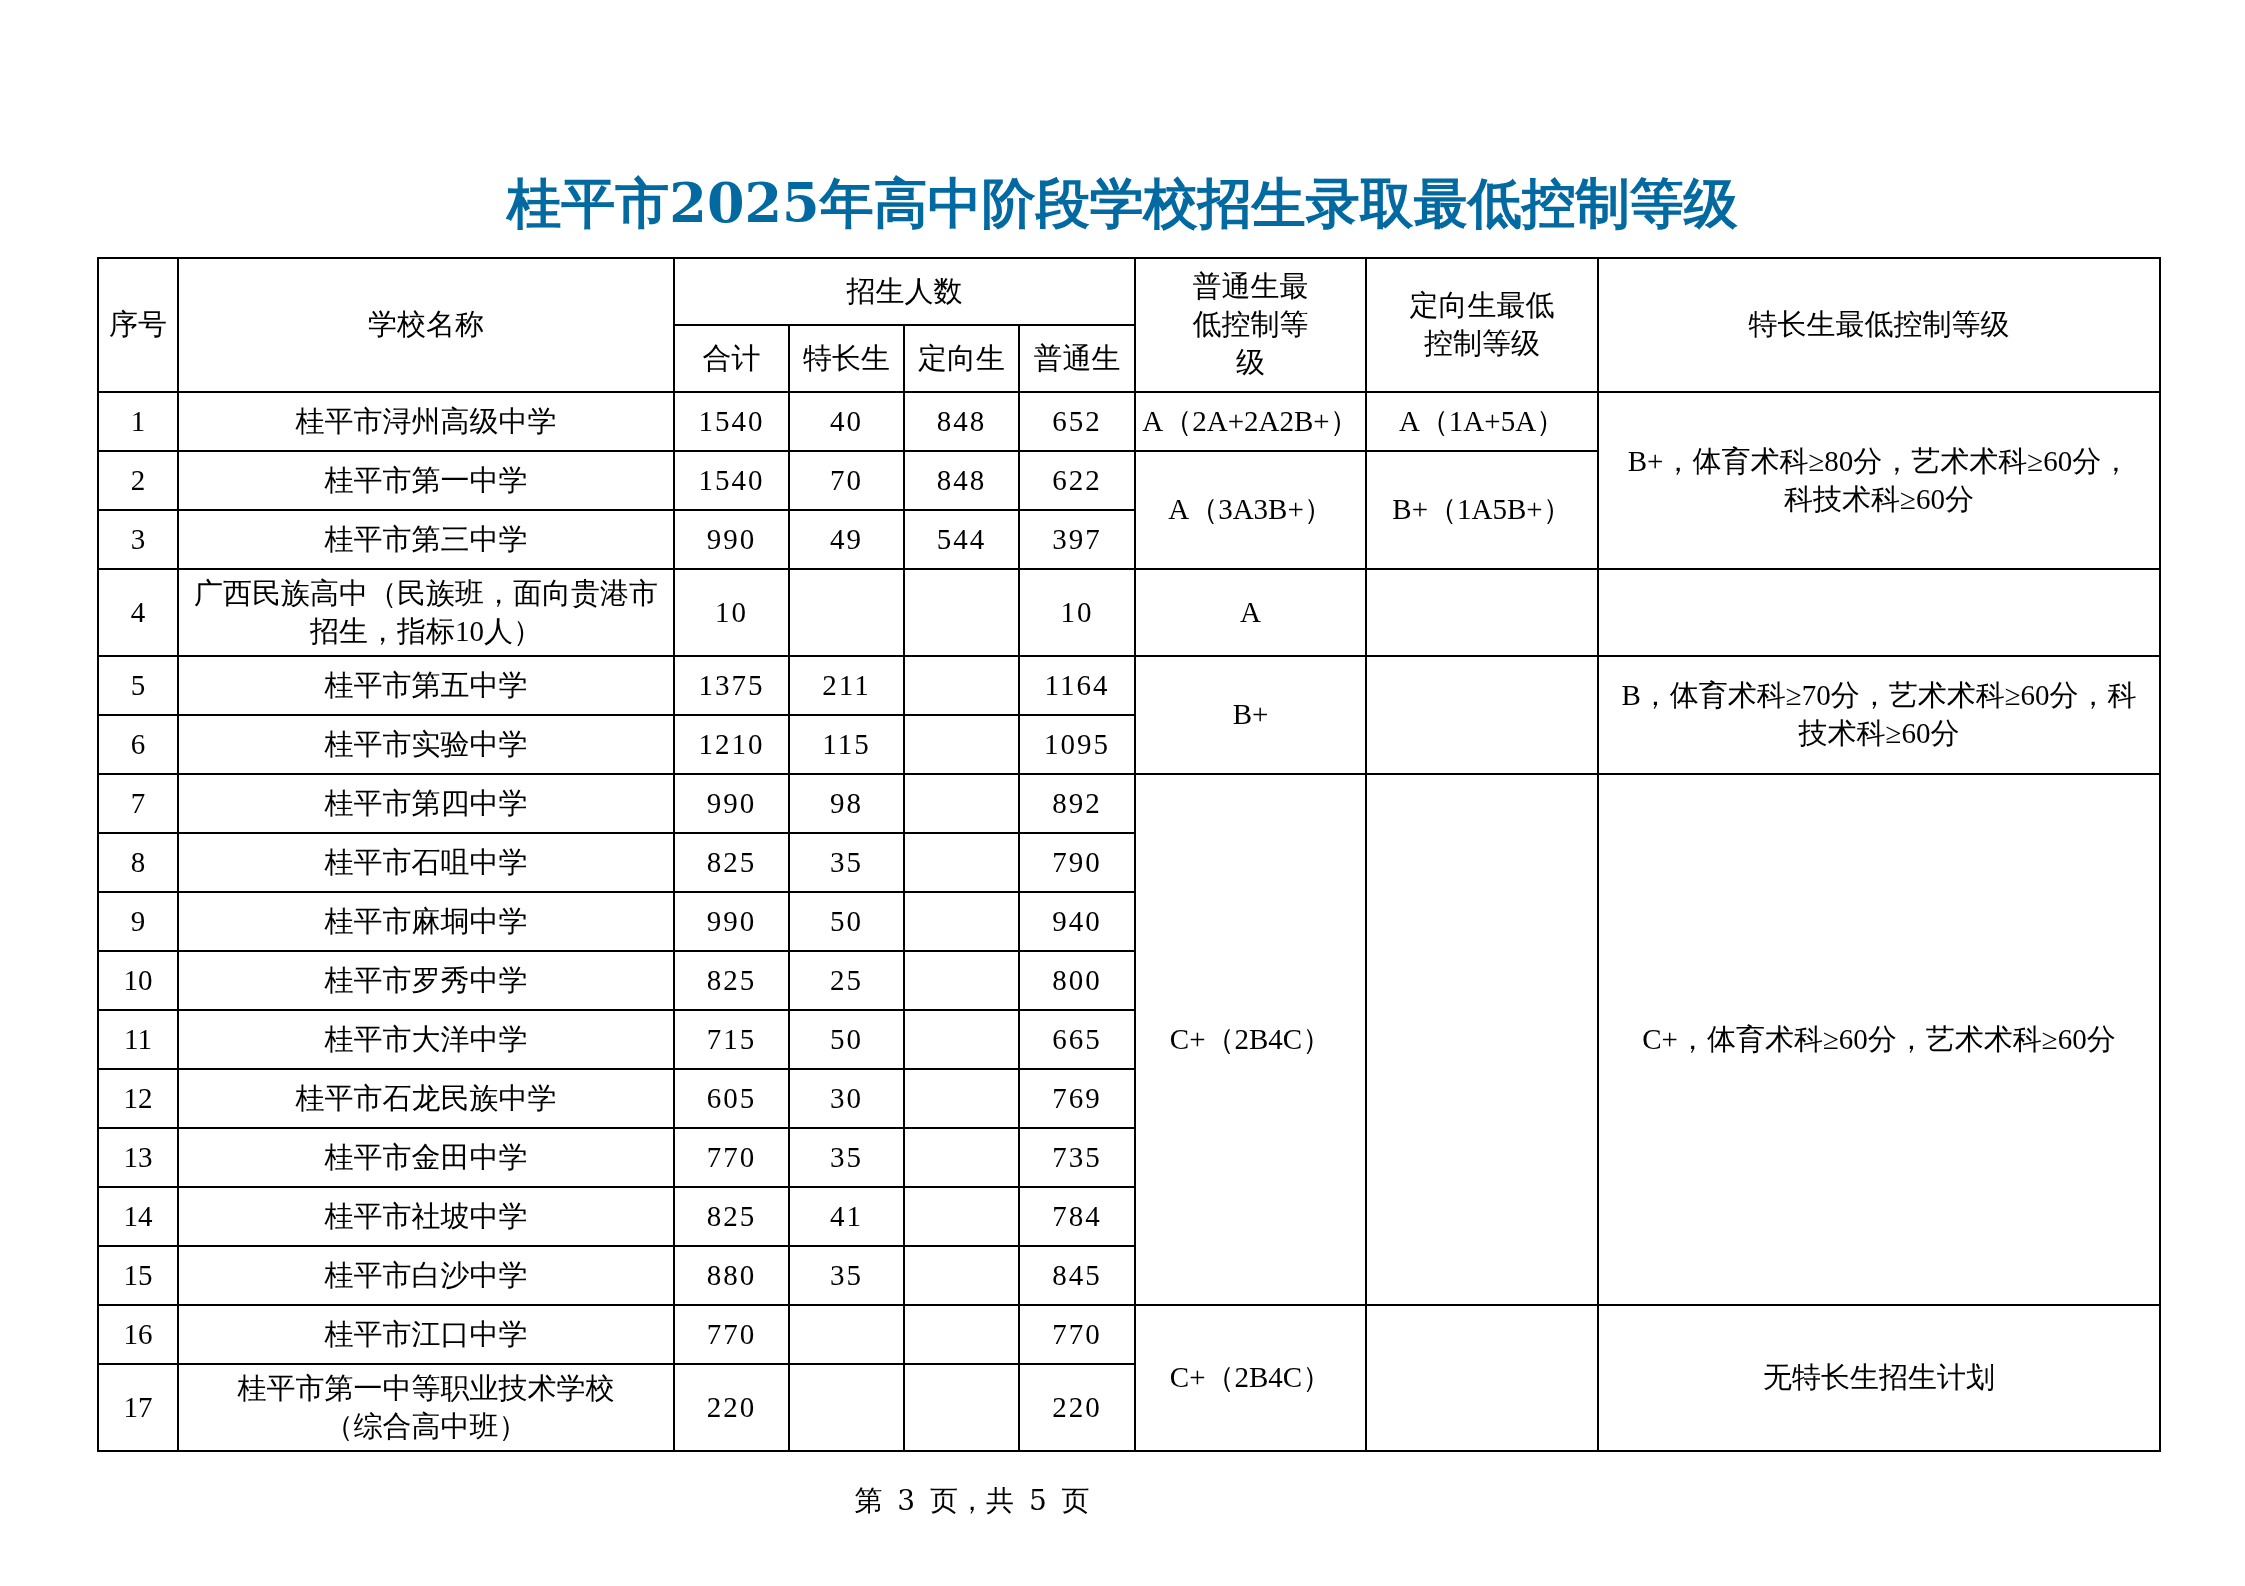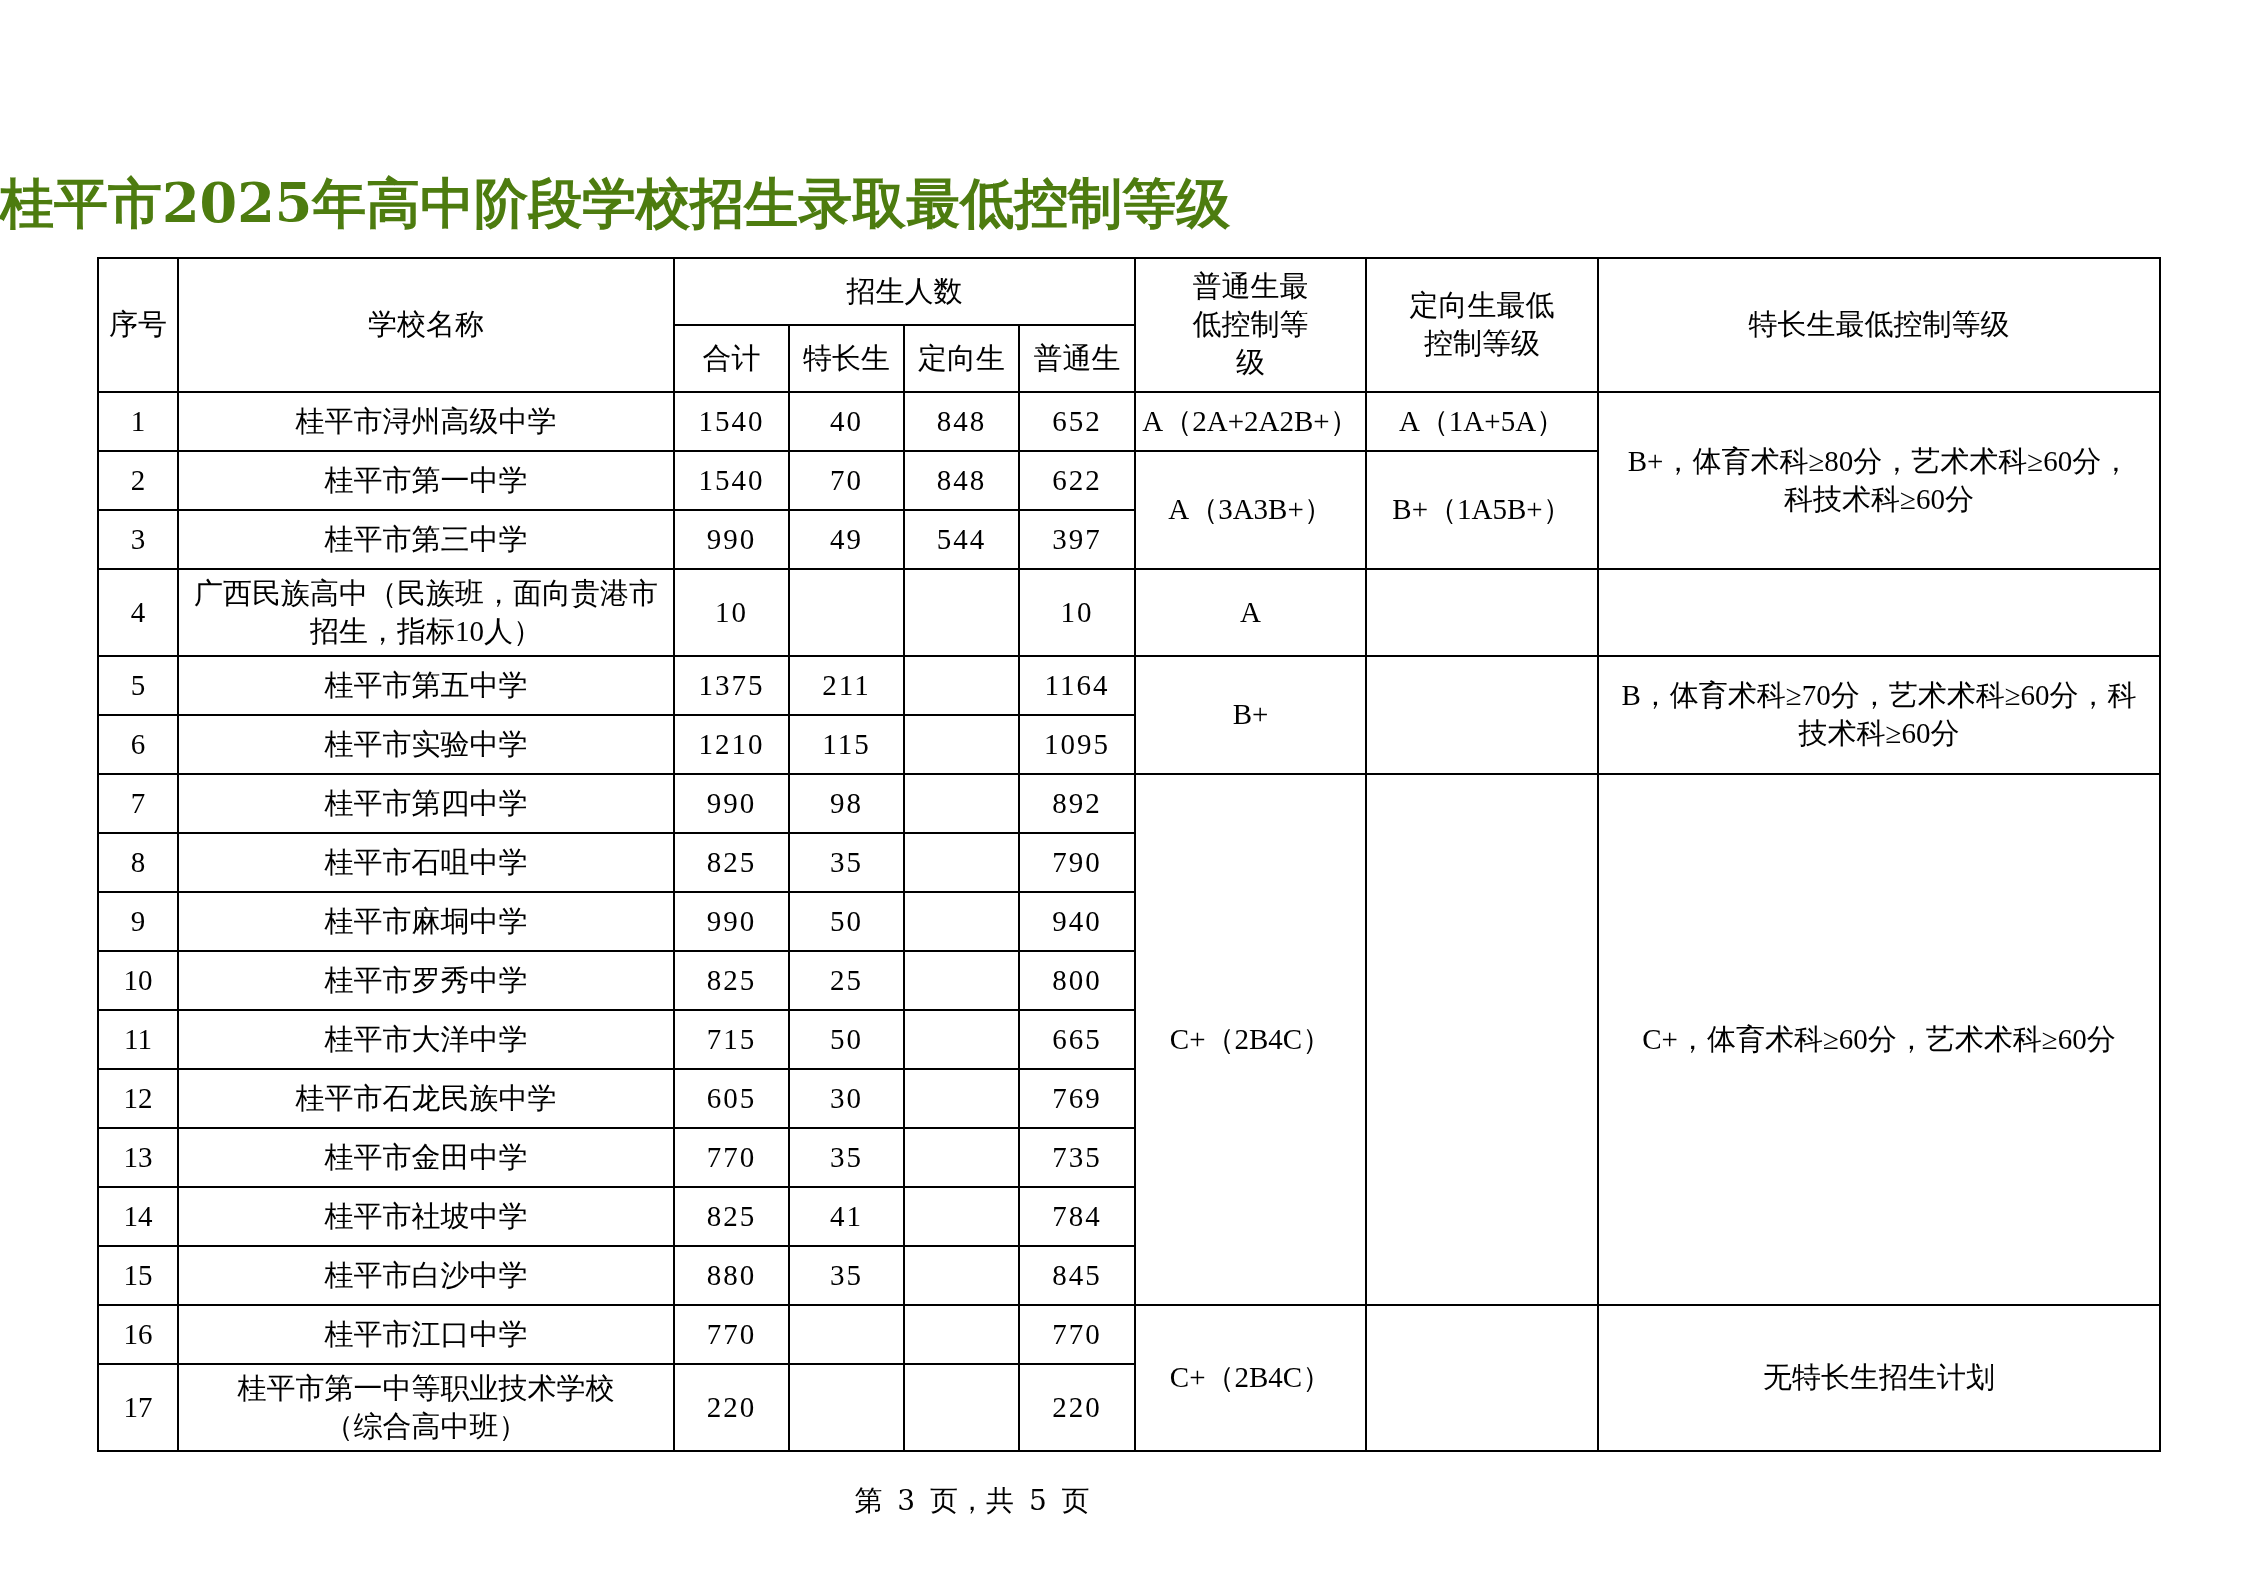--- a/index.html
+++ b/index.html
@@ -1,20 +1,20 @@
 <!DOCTYPE html>
 <html><head>
 <meta charset="utf-8">
 <style>
   html, body { margin: 0; padding: 0; background: #ffffff; }
   body { width: 2245px; height: 1586px; position: relative; overflow: hidden; }
   .title {
-    position: absolute; left: 0; top: 168px; width: 2245px; text-align: left;
+    position: absolute; left: 0; top: 168px; width: 2245px; text-align: center;
     font-family: "DejaVu Serif", "Liberation Serif", serif; font-weight: bold;
-    font-size: 54px; color: #4d7c0f; letter-spacing: 0px;
+    font-size: 54px; color: #0369a1; letter-spacing: 0px;
   }
   table.grid {
     position: absolute; left: 97px; top: 257px;
     border-collapse: collapse; table-layout: fixed;
     font-family: "Liberation Serif", "DejaVu Serif", serif; color: #000;
   }
   table.grid td, table.grid th {
     border: 2.5px solid #000; text-align: center; vertical-align: middle;
     padding: 0 4px; font-weight: normal; line-height: 1.3;
   }

